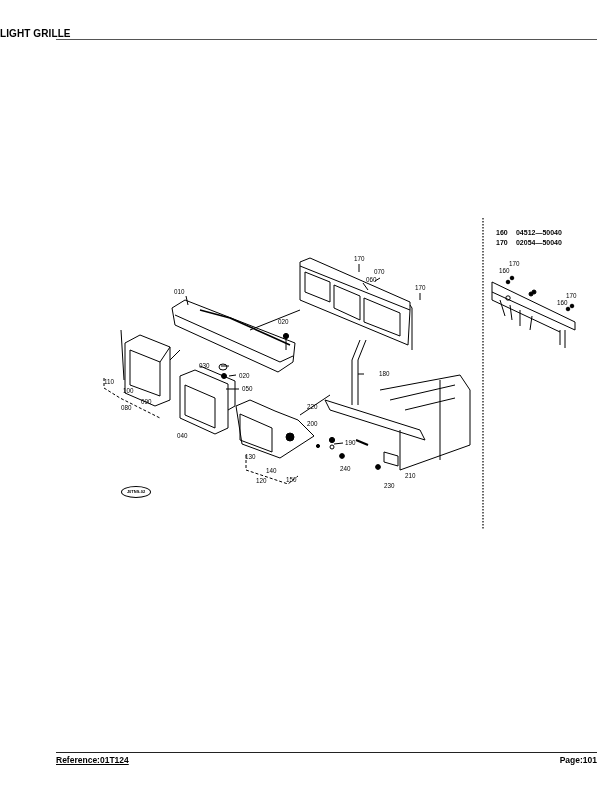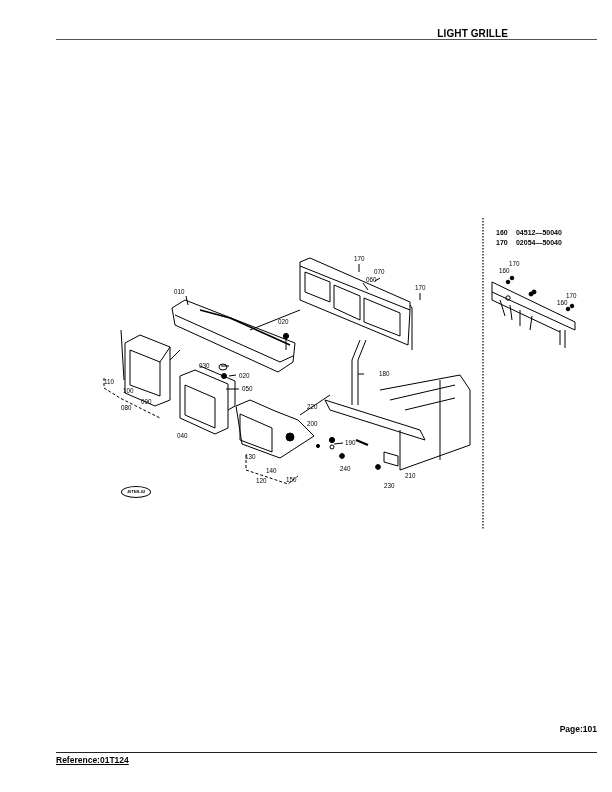--- a/index.html
+++ b/index.html
@@ -1,22 +1,22 @@
 <!DOCTYPE html>
 <html><head>
 <meta charset="utf-8">
 <style>
   html, body { margin: 0; padding: 0; background: #ffffff; }
   body { width: 612px; height: 792px; position: relative; overflow: hidden; font-family: "Liberation Sans", sans-serif; color: #000; }
-  .page-title { position: absolute; top: 28px; left: 16px; width: 492px; text-align: right; font-size: 10px; font-weight: bold; letter-spacing: 0.1px; }
+  .page-title { position: absolute; top: 28px; left: 0; width: 492px; text-align: left; font-size: 10px; font-weight: bold; letter-spacing: 0.1px; }
   .rule { position: absolute; left: 56px; width: 541px; height: 1px; background: #555; }
   .rule.top { top: 39px; }
   .rule.bottom { top: 752px; background: #222; height: 1.2px; }
   .footer-left { position: absolute; top: 755px; left: 56px; font-size: 8.5px; font-weight: bold; text-decoration: underline; }
-  .footer-right { position: absolute; top: 724px; right: 15px; font-size: 8.5px; font-weight: bold; margin-left: 36px; }
+  .footer-right { position: absolute; top: 755px; right: 15px; font-size: 8.5px; font-weight: bold; margin-left: 36px; }
   .diagram { position: absolute; left: 0; top: 0; width: 612px; height: 792px; }
   .diagram svg { position: absolute; left: 0; top: 0; }
   .lbl { position: absolute; font-size: 6.3px; font-family: "Liberation Sans", sans-serif; line-height: 1; white-space: nowrap; }
   .ref-table { position: absolute; left: 496px; top: 228px; font-size: 7px; font-weight: bold; line-height: 10px; }
   .ref-table .row span { display: inline-block; }
   .ref-table .pno { width: 14px; margin-right: 4px; }
   .badge { position: absolute; left: 121px; top: 486px; width: 28px; height: 10px; border: 1.5px solid #000; border-radius: 50%; font-size: 4px; font-weight: bold; text-align: center; line-height: 10px; }
 </style>
 </head>
 <body>

